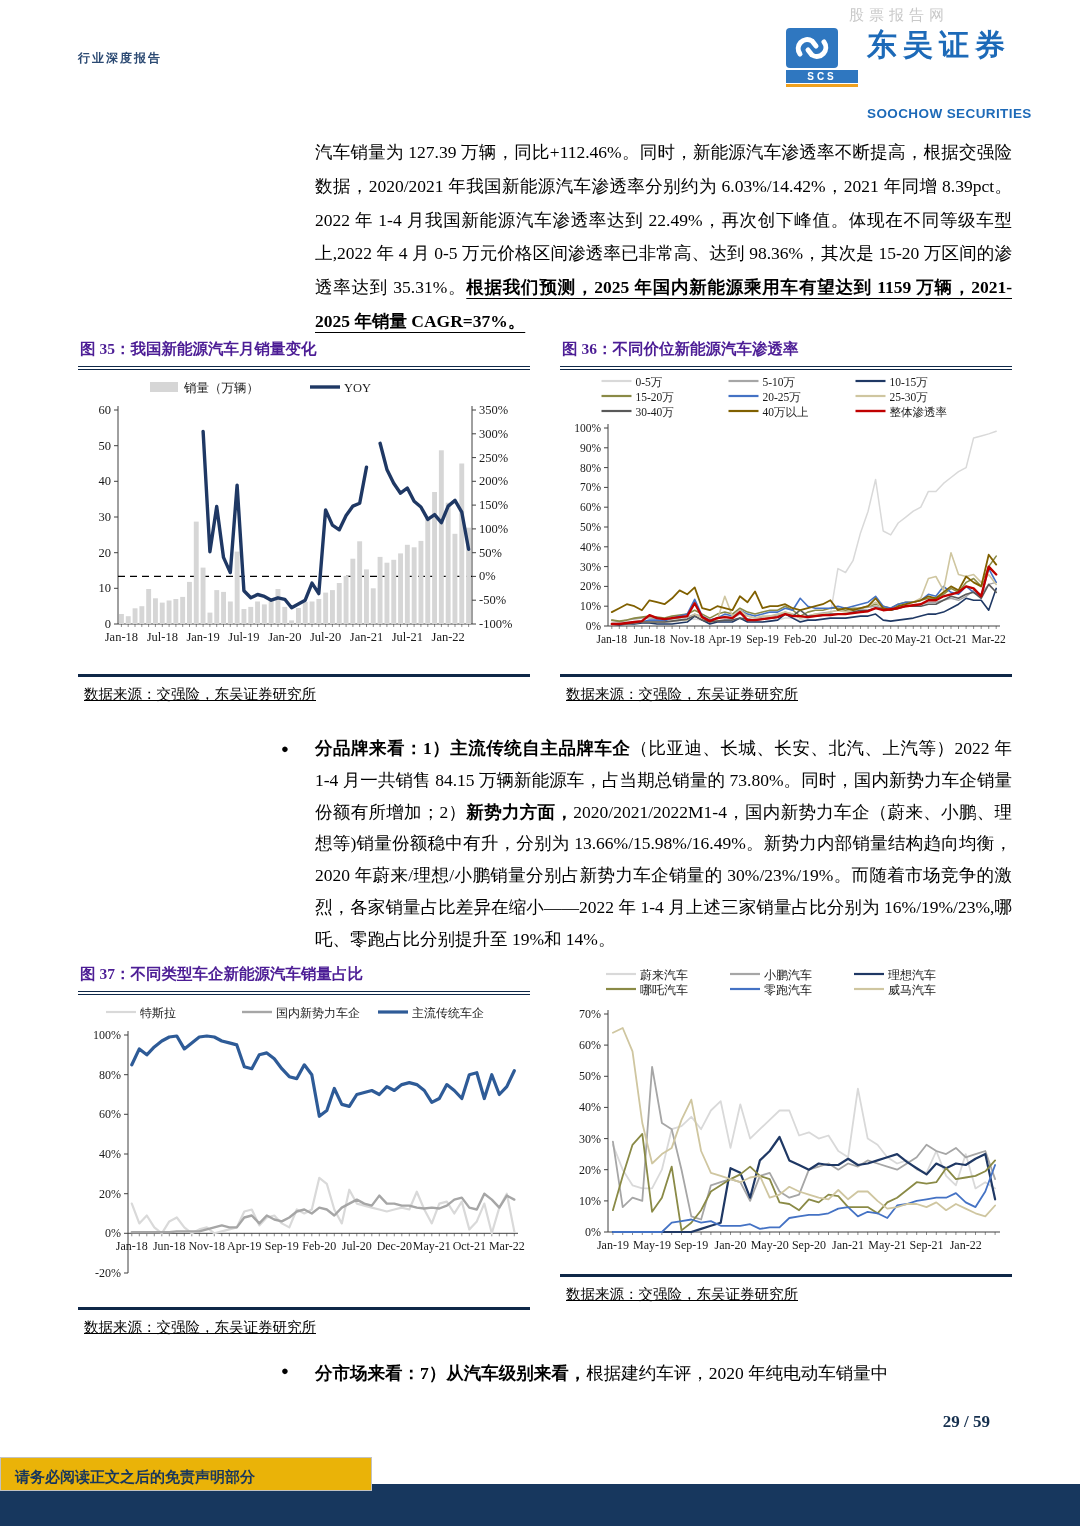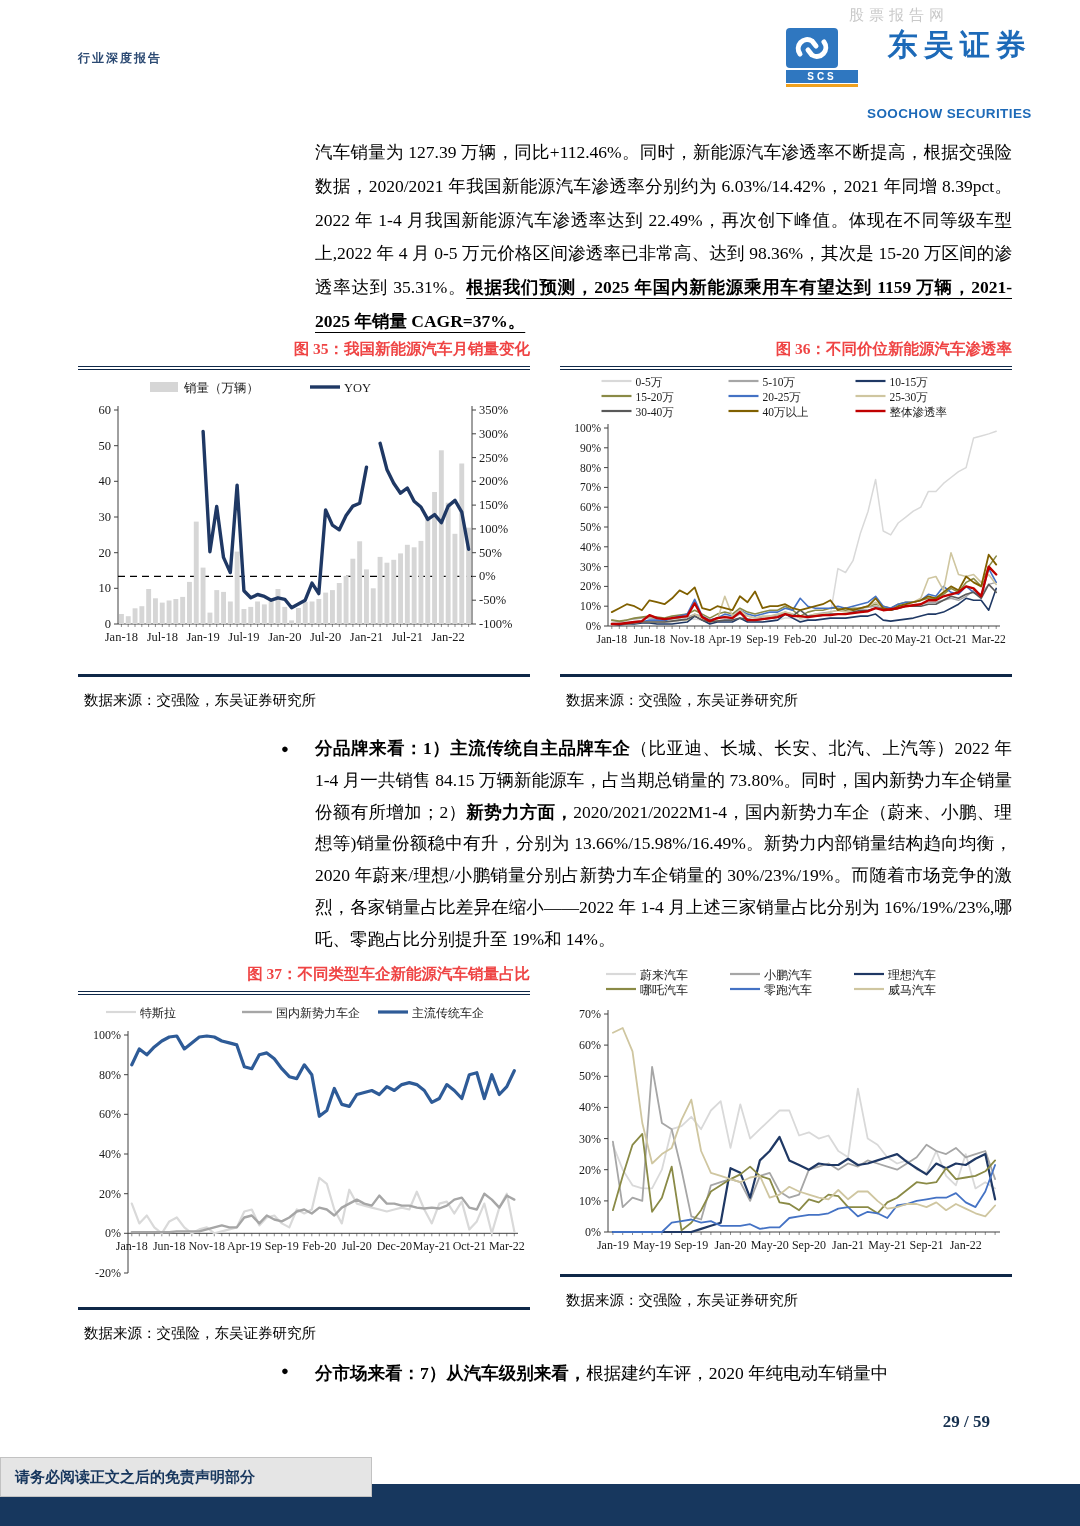--- a/index.html
+++ b/index.html
@@ -7,38 +7,38 @@
         font-family:"Liberation Serif","DejaVu Serif",serif;color:#000;}
   .abs{position:absolute;}
   .watermark{left:849px;top:6px;font-size:15px;color:#c9c9c9;letter-spacing:5px;}
   .report-type{left:78px;top:50px;font-size:12px;font-weight:bold;color:#2c4a73;letter-spacing:2px;}
   .logo{left:786px;top:28px;display:flex;gap:9px;align-items:flex-start;}
   .logo-icon{width:72px;flex:0 0 auto;}
   .logo-icon .box{width:52px;height:40px;background:#2f77c0;border-radius:4px;display:flex;align-items:center;justify-content:center;}
   .logo-icon .scs{margin-top:2px;background:#2f77c0;color:#fff;text-align:center;
         font-family:"Liberation Sans",sans-serif;font-weight:bold;font-size:10px;letter-spacing:3px;padding:1px 0;}
   .logo-icon .orange{height:3px;background:#f0a11e;margin-top:1px;}
-  .logo-cn{font-family:"Liberation Sans",sans-serif;font-weight:bold;font-size:30px;color:#1d6ab8;letter-spacing:6px;line-height:34px;text-align:right;}
+  .logo-cn{font-family:"Liberation Sans",sans-serif;font-weight:bold;font-size:30px;color:#1d6ab8;letter-spacing:6px;line-height:34px;}
   .logo-en{font-family:"Liberation Sans",sans-serif;font-weight:bold;font-size:13.5px;color:#1d6ab8;letter-spacing:0.4px;margin-top:44px;}
   .para{position:absolute;left:315px;width:697px;font-size:17.5px;text-align:justify;color:#000;}
   .intro{top:136px;line-height:33.8px;}
   .b1{top:733px;line-height:31.8px;}
   .b2{top:1357px;line-height:32px;}
   .para span.b{font-weight:bold;}
   .para span.u{text-decoration:underline;text-underline-offset:5px;}
   .dot{position:absolute;left:281px;font-size:13px;color:#000;}
   .fig{position:absolute;width:452px;}
-  .fig-title{font-size:15.5px;font-weight:bold;color:#ef4444;padding:2px 0 6px 2px;border-bottom:4px double #0f2747;text-align:right;}
+  .fig-title{font-size:15.5px;font-weight:bold;color:#4c1d95;padding:2px 0 6px 2px;border-bottom:4px double #0f2747;}
   .fig-chart{border-bottom:3px solid #0f2747;padding-top:4px;}
   .fig-chart.h1{height:300px;} .fig-chart.h2{height:308px;}
-  .fig-cap{margin-top:14px;font-size:14.5px;color:#000;padding-left:6px;}
+  .fig-cap{margin-top:8px;font-size:14.5px;color:#000;padding-left:6px;text-decoration:underline;}
   .page-num{top:1412px;left:860px;width:130px;text-align:right;font-weight:bold;font-size:17px;color:#16304f;}
   .institute{top:1488px;left:760px;width:232px;text-align:left;font-size:21px;color:#17365d;}
   .footer-bar{left:0;top:1484px;width:1080px;height:42px;background:#17375e;}
-  .disclaimer{left:0;top:1457px;width:372px;height:40px;background:#e5e5e5;border:1px solid #c2c2c2;
+  .disclaimer{left:0;top:1457px;width:372px;height:34px;background:#eab308;border:1px solid #c2c2c2;
         color:#17365d;font-weight:bold;font-size:15px;line-height:38px;padding-left:14px;box-sizing:border-box;z-index:2;}
   svg text{fill:#1a1a1a;}
 </style>
 </head>
 <body>
 
 <div class="page">
 
   <div class="abs watermark">股票报告网</div>
   <div class="abs report-type">行业深度报告</div>

